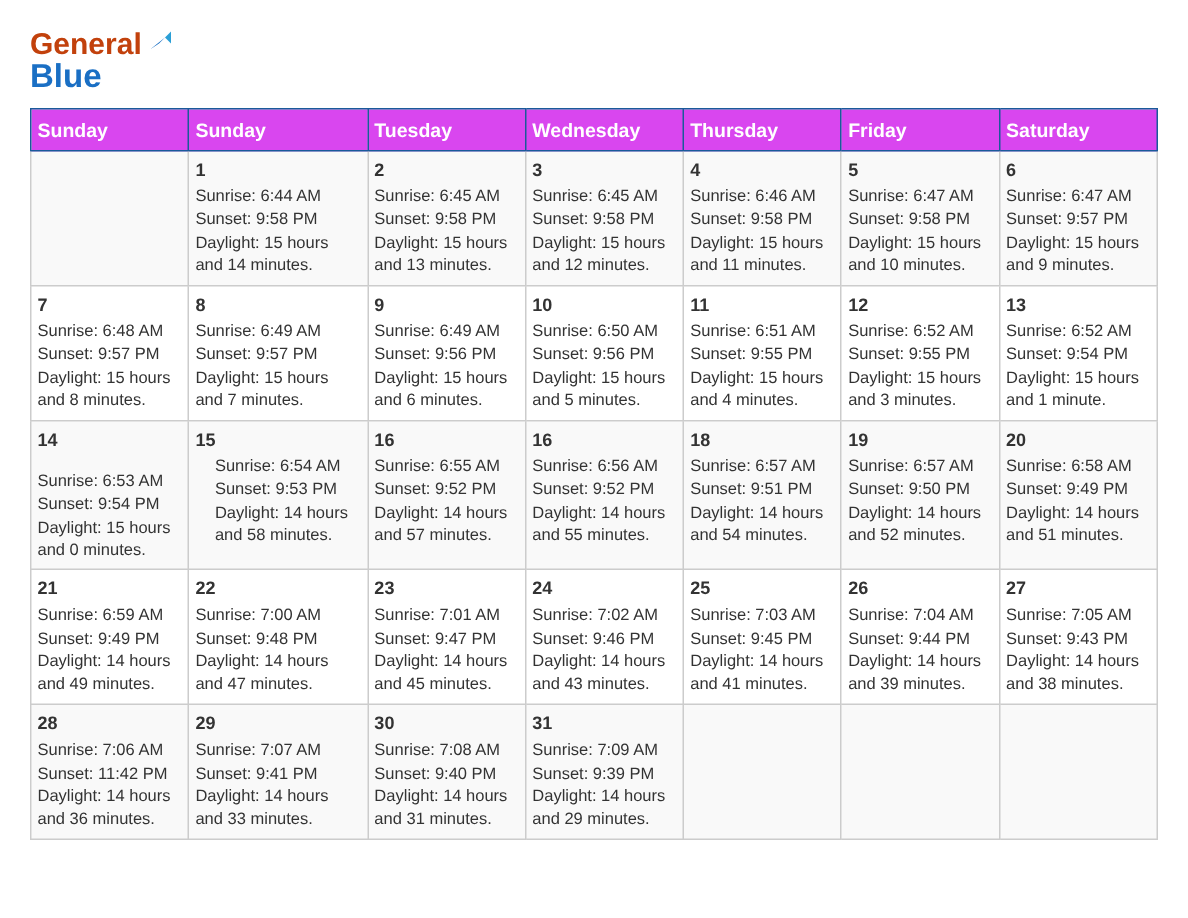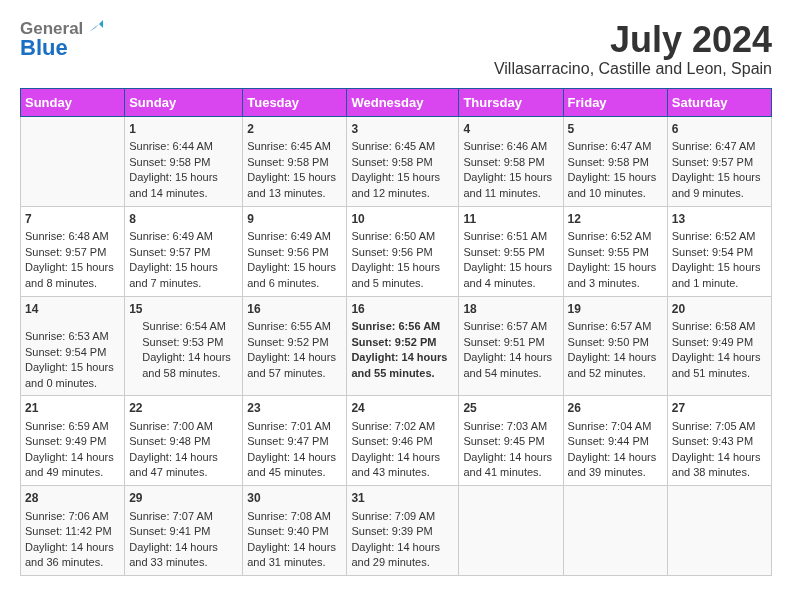--- a/index.html
+++ b/index.html
@@ -15,23 +15,23 @@
       justify-content: space-between;
       align-items: flex-start;
       margin-bottom: 10px;
     }
     .logo {
       display: flex;
       flex-direction: column;
       align-items: flex-start;
     }
     .logo-general {
-      font-size: 17px;
-      font-weight: bold;
-      color: #737373;
+      font-size: 20px;
+      font-weight: bold;
+      color: #c2410c;
       line-height: 1;
     }
     .logo-blue {
       font-size: 22px;
       font-weight: bold;
       color: #1a6fc4;
       line-height: 1;
     }
     .title-area {
       text-align: right;
@@ -93,24 +93,20 @@
   <div class="logo">
     <div style="display:flex; align-items:center;">
       <span class="logo-general">General</span>
       <svg width="18" height="18" viewBox="0 0 18 18" style="margin-left:2px; margin-top:-4px;">
         <polygon points="4,14 14,6 18,2 10,10" fill="#1a6fc4"></polygon>
         <polygon points="14,6 18,2 18,10" fill="#2a9fd6"></polygon>
       </svg>
     </div>
     <span class="logo-blue">Blue</span>
   </div>
-  <div class="title-area">
-    <div class="month-title">July 2024</div>
-    <div class="location-title">Villasarracino, Castille and Leon, Spain</div>
-  </div>
 </div>
 
 <table>
   <thead>
     <tr>
     <th>Sunday</th>
         <th>Sunday</th>
         <th>Tuesday</th>
         <th>Wednesday</th>
         <th>Thursday</th>
@@ -232,21 +228,21 @@
         </td>
         <td>
           <span class="day-number">16</span>
           <div class="cell-content" style="white-space: pre-line;">Sunrise: 6:55 AM
 Sunset: 9:52 PM
 Daylight: 14 hours
 and 57 minutes.</div>
         </td>
         <td>
           <span class="day-number">16</span>
-          <div class="cell-content" style="white-space: pre-line; font-weight: bold;">Sunrise: 6:56 AM
+          <div class="cell-content" style="white-space: pre-line;">Sunrise: 6:56 AM
 Sunset: 9:52 PM
 Daylight: 14 hours
 and 55 minutes.</div>
         </td>
         <td>
           <span class="day-number">18</span>
           <div class="cell-content" style="white-space: pre-line;">Sunrise: 6:57 AM
 Sunset: 9:51 PM
 Daylight: 14 hours
 and 54 minutes.</div>

